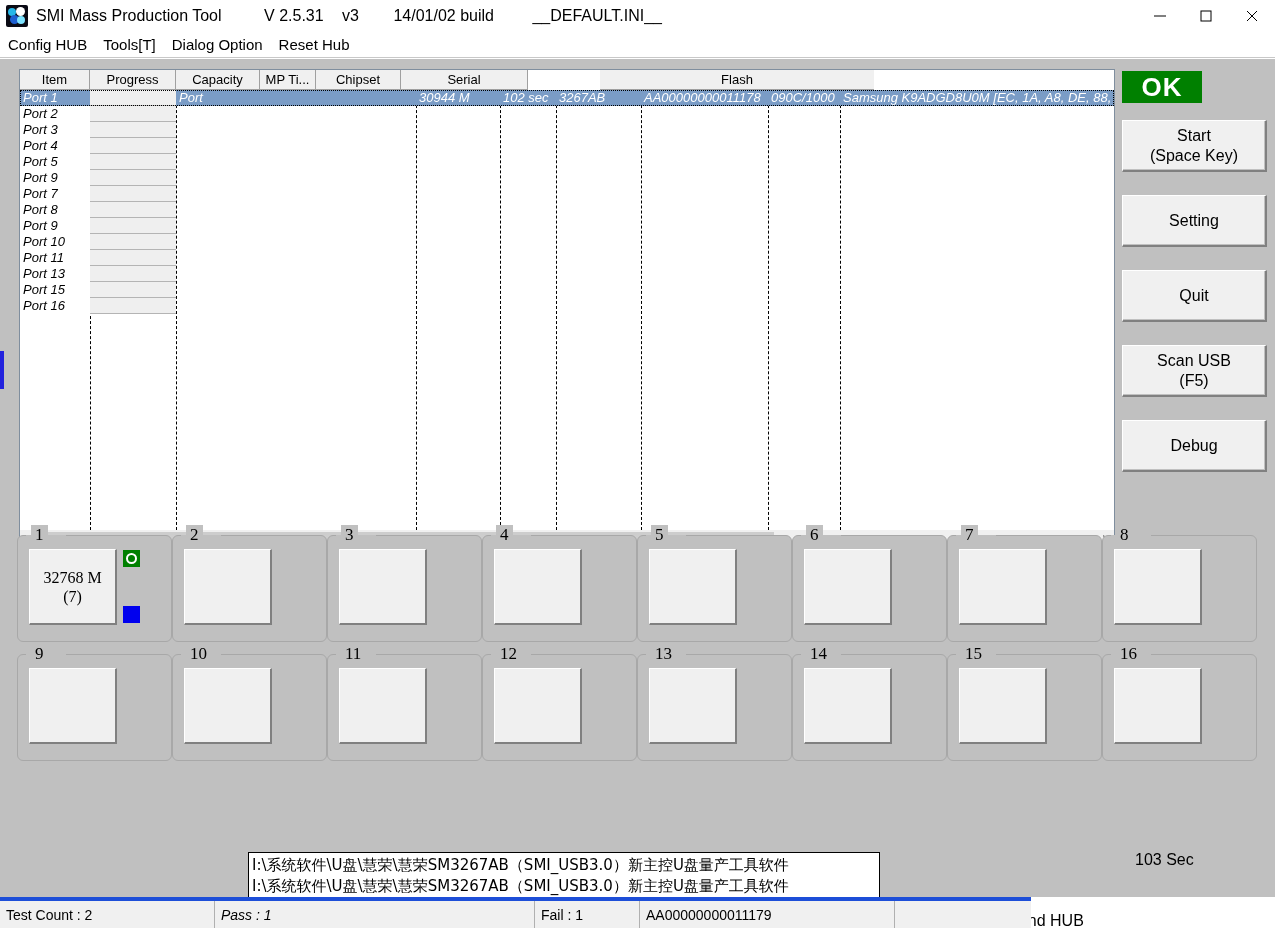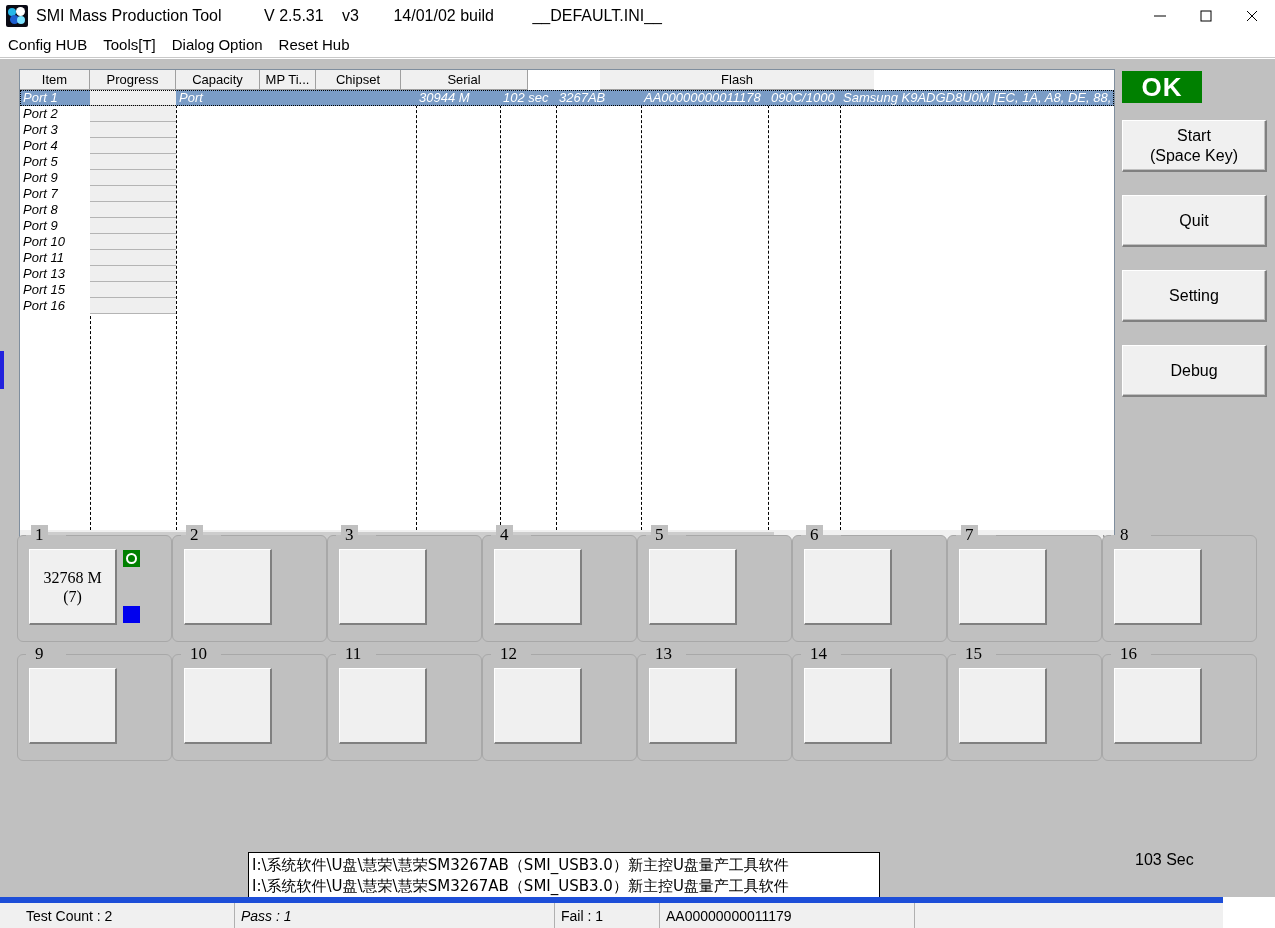--- a/index.html
+++ b/index.html
@@ -183,23 +183,23 @@
   #factory-box {
     width: 15px; height: 15px; background: #ffffff;
     border-top: 1px solid #808080; border-left: 1px solid #808080;
     border-right: 1px solid #dcdcdc; border-bottom: 1px solid #dcdcdc;
     margin-right: 9px;
   }
   #factory-label { font-size: 16px; color: #000; }
 
   
   #statusbar {
-    position: absolute; left: 0; top: 897px; width: 1223px; height: 31px;
-    background: #f0f0f0; border-top: 6px solid #1d4ed8;
-    display: flex; align-items: stretch; padding-left: 20px;
+    position: absolute; left: 0; top: 897px; width: 1031px; height: 31px;
+    background: #f0f0f0; border-top: 4px solid #1d4ed8;
+    display: flex; align-items: stretch;
   }
   .sb {
     border-right: 1px solid #b0b0b0;
     font-size: 14px; color: #000;
     display: flex; align-items: center; padding-left: 6px;
     height: 100%;
   }
   #sb0 { width: 215px; }
   #sb1 { width: 320px; font-style: italic; }
   #sb2 { width: 105px; }
@@ -441,24 +441,28 @@
     <div id="hs-right">⟩</div>
   </div>
 
   <div id="rightpanel">
     <div id="ok-badge">OK</div>
     <div class="wbtn h2">
       <span>Start</span>
       <span>(Space Key)</span>
     </div>
     <div class="wbtn h2">
+      <span>Setting</span>
+    </div>
+    <div class="wbtn h2">
       <span>Quit</span>
     </div>
     <div class="wbtn h2">
-      <span>Setting</span>
+      <span>Scan USB</span>
+      <span>(F5)</span>
     </div>
     <div class="wbtn h2">
       <span>Debug</span>
     </div>
   </div>
 
   <div id="slots">
     <div class="slot-row" id="slot-row-1">
         <div class="slot">
           <div class="slot-mask"></div>

